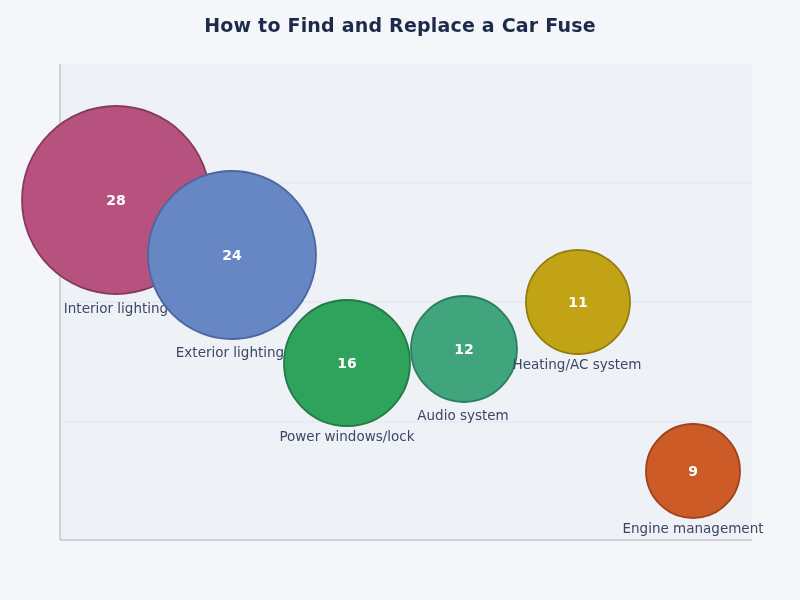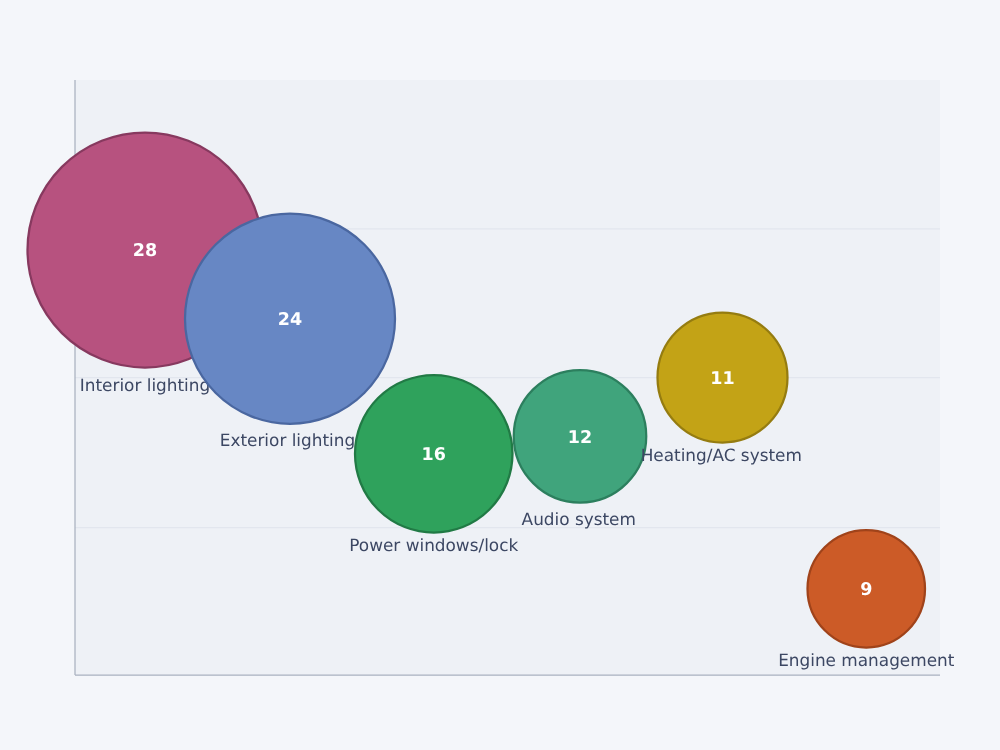--- a/index.html
+++ b/index.html
@@ -41,20 +41,21 @@
   .cat-label {
     font-family: "DejaVu Sans", "Liberation Sans", sans-serif;
     font-size: 13.5px;
     fill: #3c4763;
   }
 </style>
 </head>
 <body>
 
 <div class="stage">
+  <h1 class="chart-title">How to Find and Replace a Car Fuse</h1>
   <svg class="plot" width="800" height="600" viewBox="0 0 800 600">
       <rect x="60" y="64" width="692" height="476" fill="#eef1f6"></rect>
       <line x1="60" y1="183" x2="752" y2="183" stroke="#e2e6ee" stroke-width="1"></line>
       <line x1="60" y1="302" x2="752" y2="302" stroke="#e2e6ee" stroke-width="1"></line>
       <line x1="60" y1="422" x2="752" y2="422" stroke="#e2e6ee" stroke-width="1"></line>
       <line x1="60" y1="64" x2="60" y2="540" stroke="#a9b1bf" stroke-width="1"></line>
       <line x1="60" y1="540" x2="752" y2="540" stroke="#a9b1bf" stroke-width="1"></line>
       <circle cx="116" cy="200" r="94" fill="#b7527f" stroke="#87395f" stroke-width="1.8"></circle>
       <text x="116" y="205" text-anchor="middle" class="value-label">28</text>
       <text x="116" y="313" text-anchor="middle" class="cat-label">Interior lighting</text>

